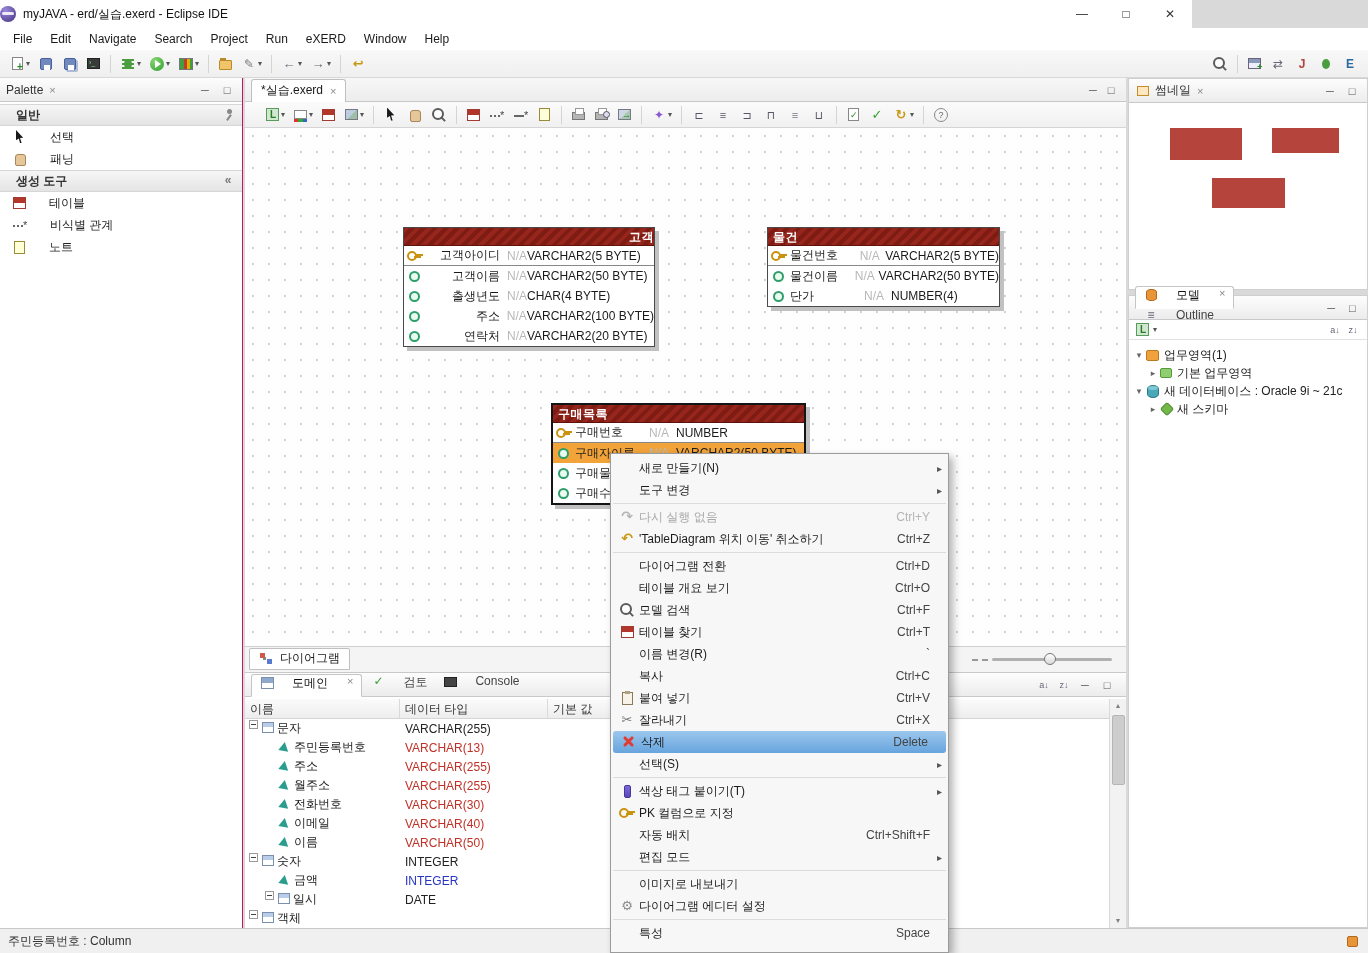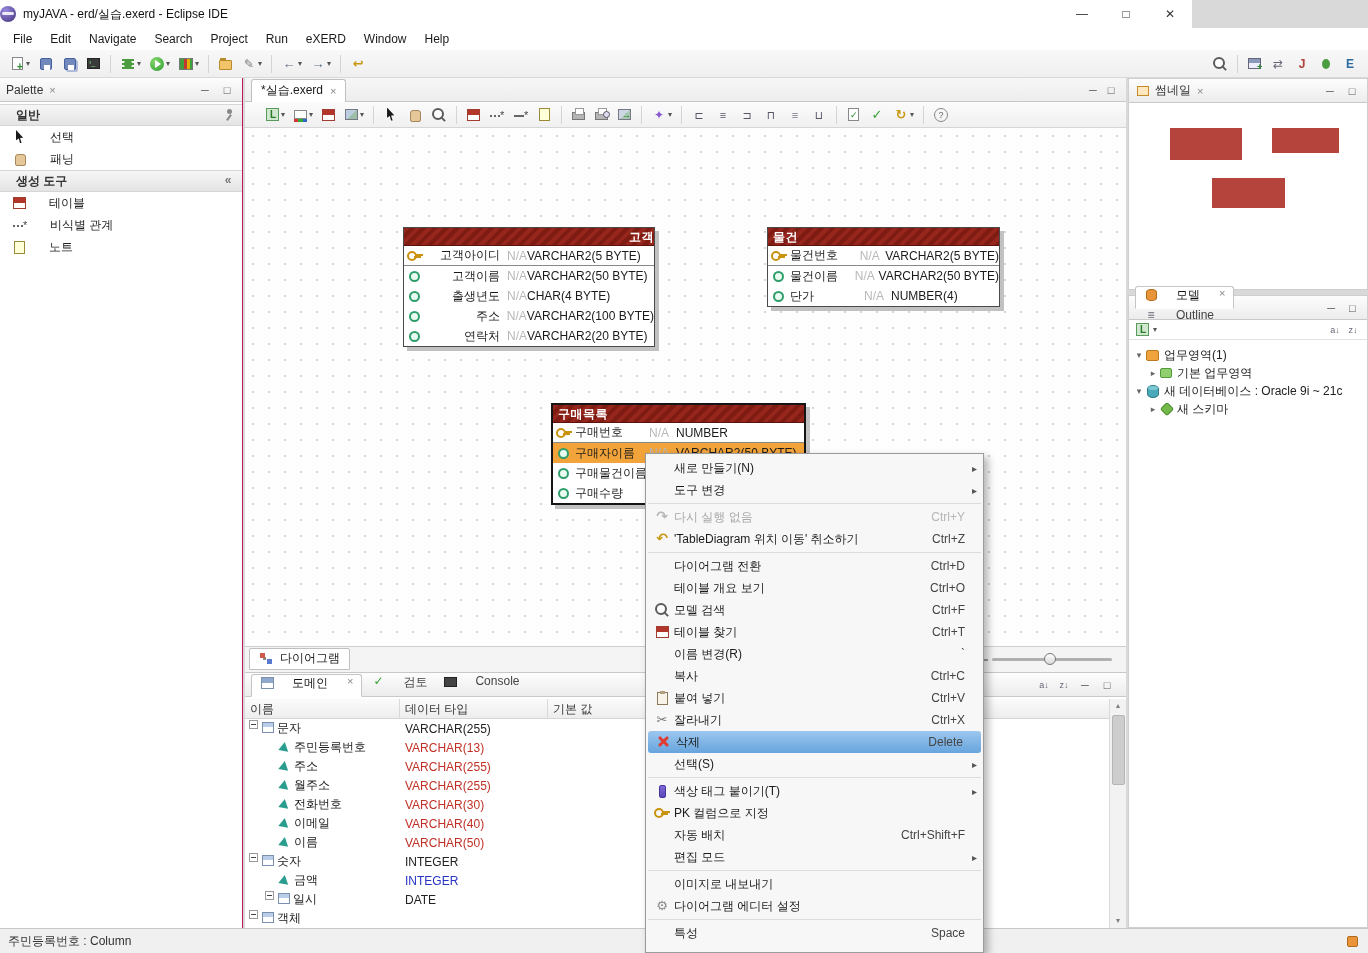--- a/index.html
+++ b/index.html
@@ -101,21 +101,21 @@
   .tree-row{height:18px;display:flex;align-items:center;color:#222;white-space:nowrap}
   .tree-row .ic{margin-right:3px}
   .tree-arrow{width:12px;flex:0 0 12px;color:#666;font-size:9px;text-align:center}
   .tree-label{margin-left:2px}
   .it{}
 
   
   #statusbar{position:absolute;left:0;top:928px;width:1368px;height:25px;background:#f0f0f0;border-top:1px solid #c8c8c8;display:flex;align-items:center;padding:0 8px;color:#333}
 
   
-  #contextmenu{position:absolute;left:645px;top:453px;width:339px;height:500px;background:#f7f7f7;border:1px solid #9b9b9b;box-shadow:4px 4px 8px rgba(0,0,0,.3);padding:3px 0;overflow:hidden;z-index:60}
+  #contextmenu{position:absolute;left:610px;top:453px;width:339px;height:500px;background:#f7f7f7;border:1px solid #9b9b9b;box-shadow:4px 4px 8px rgba(0,0,0,.3);padding:3px 0;overflow:hidden;z-index:60}
   .cm-item{display:flex;align-items:center;height:22px;padding:0 6px 0 4px}
   .cm-icol{width:24px;flex:0 0 24px;display:flex;justify-content:center}
   .cm-label{flex:1;color:#1b1b1b;white-space:nowrap;overflow:hidden}
   .cm-sc{color:#444;margin-left:12px;white-space:nowrap}
   .cm-arrow{width:12px;text-align:right;color:#555;font-size:10px}
   .cm-item.hl{background:linear-gradient(#9cc7ee,#67a4dd);border-radius:3px;margin:0 2px}
   .cm-item.dis .cm-label{color:#a8a8a8}
   .cm-item.dis .cm-sc{color:#b5b5b5}
   .cm-sep{height:1px;background:#dcdcdc;margin:2px 2px}
 

